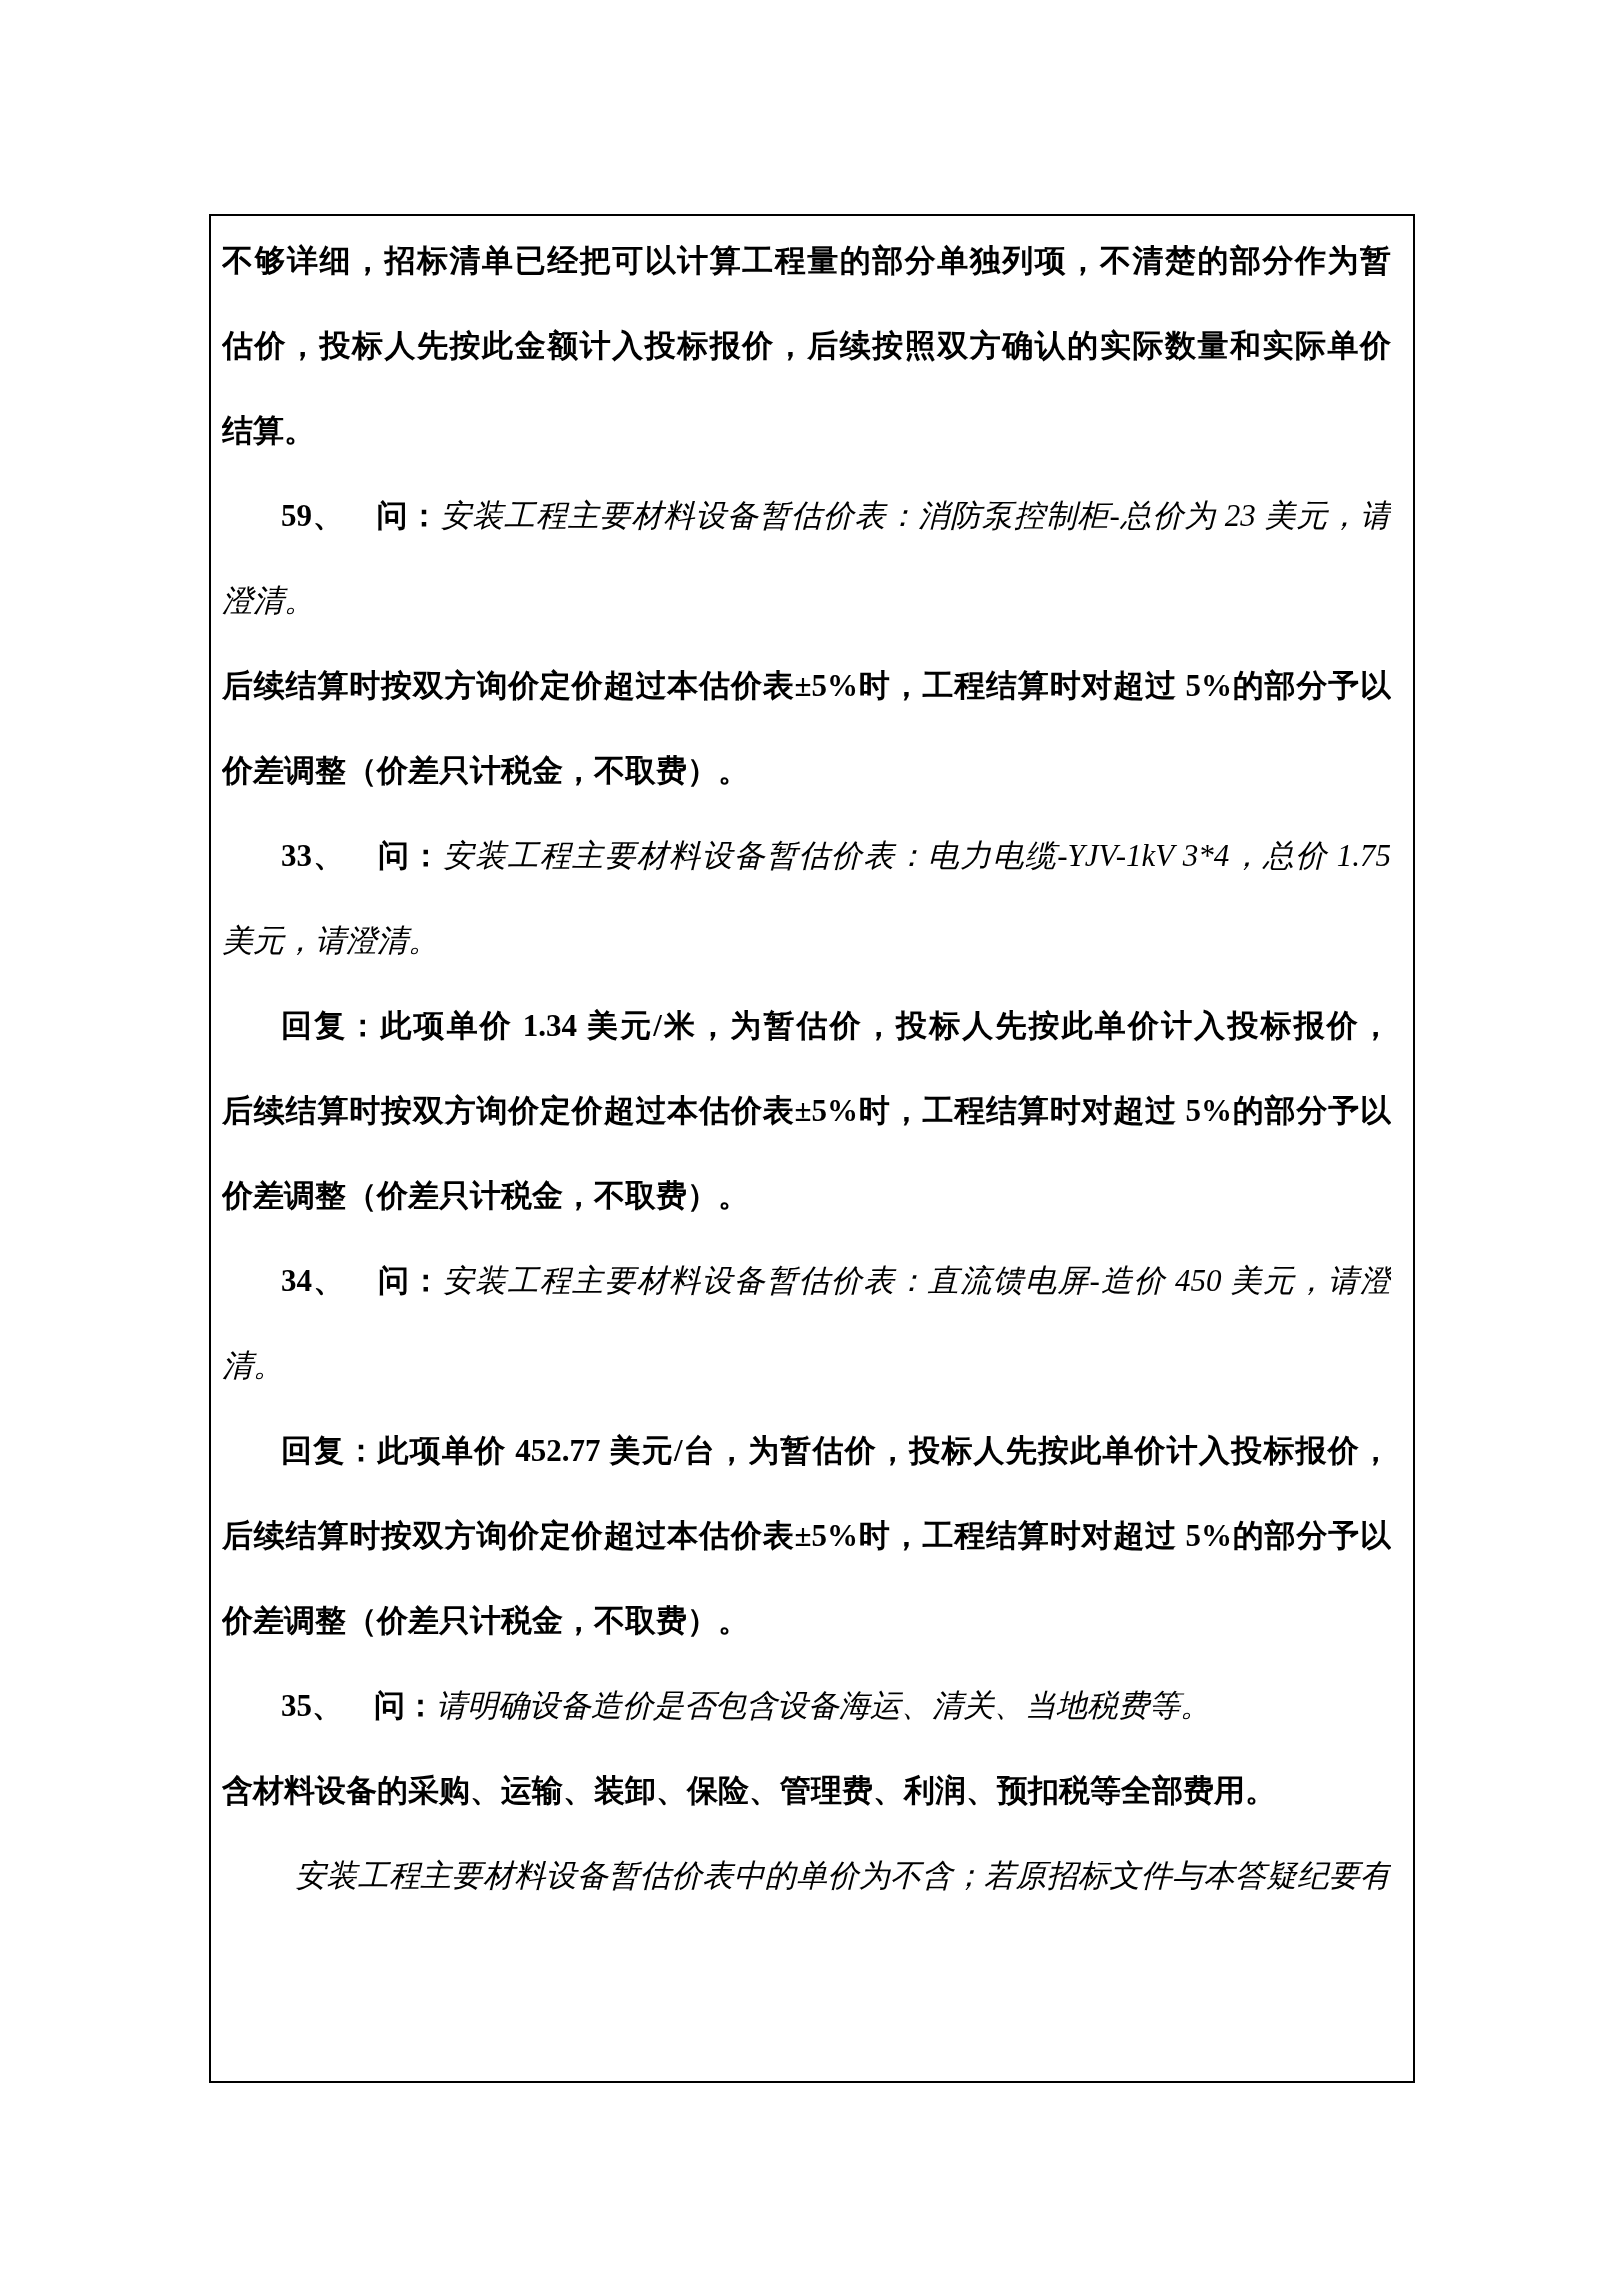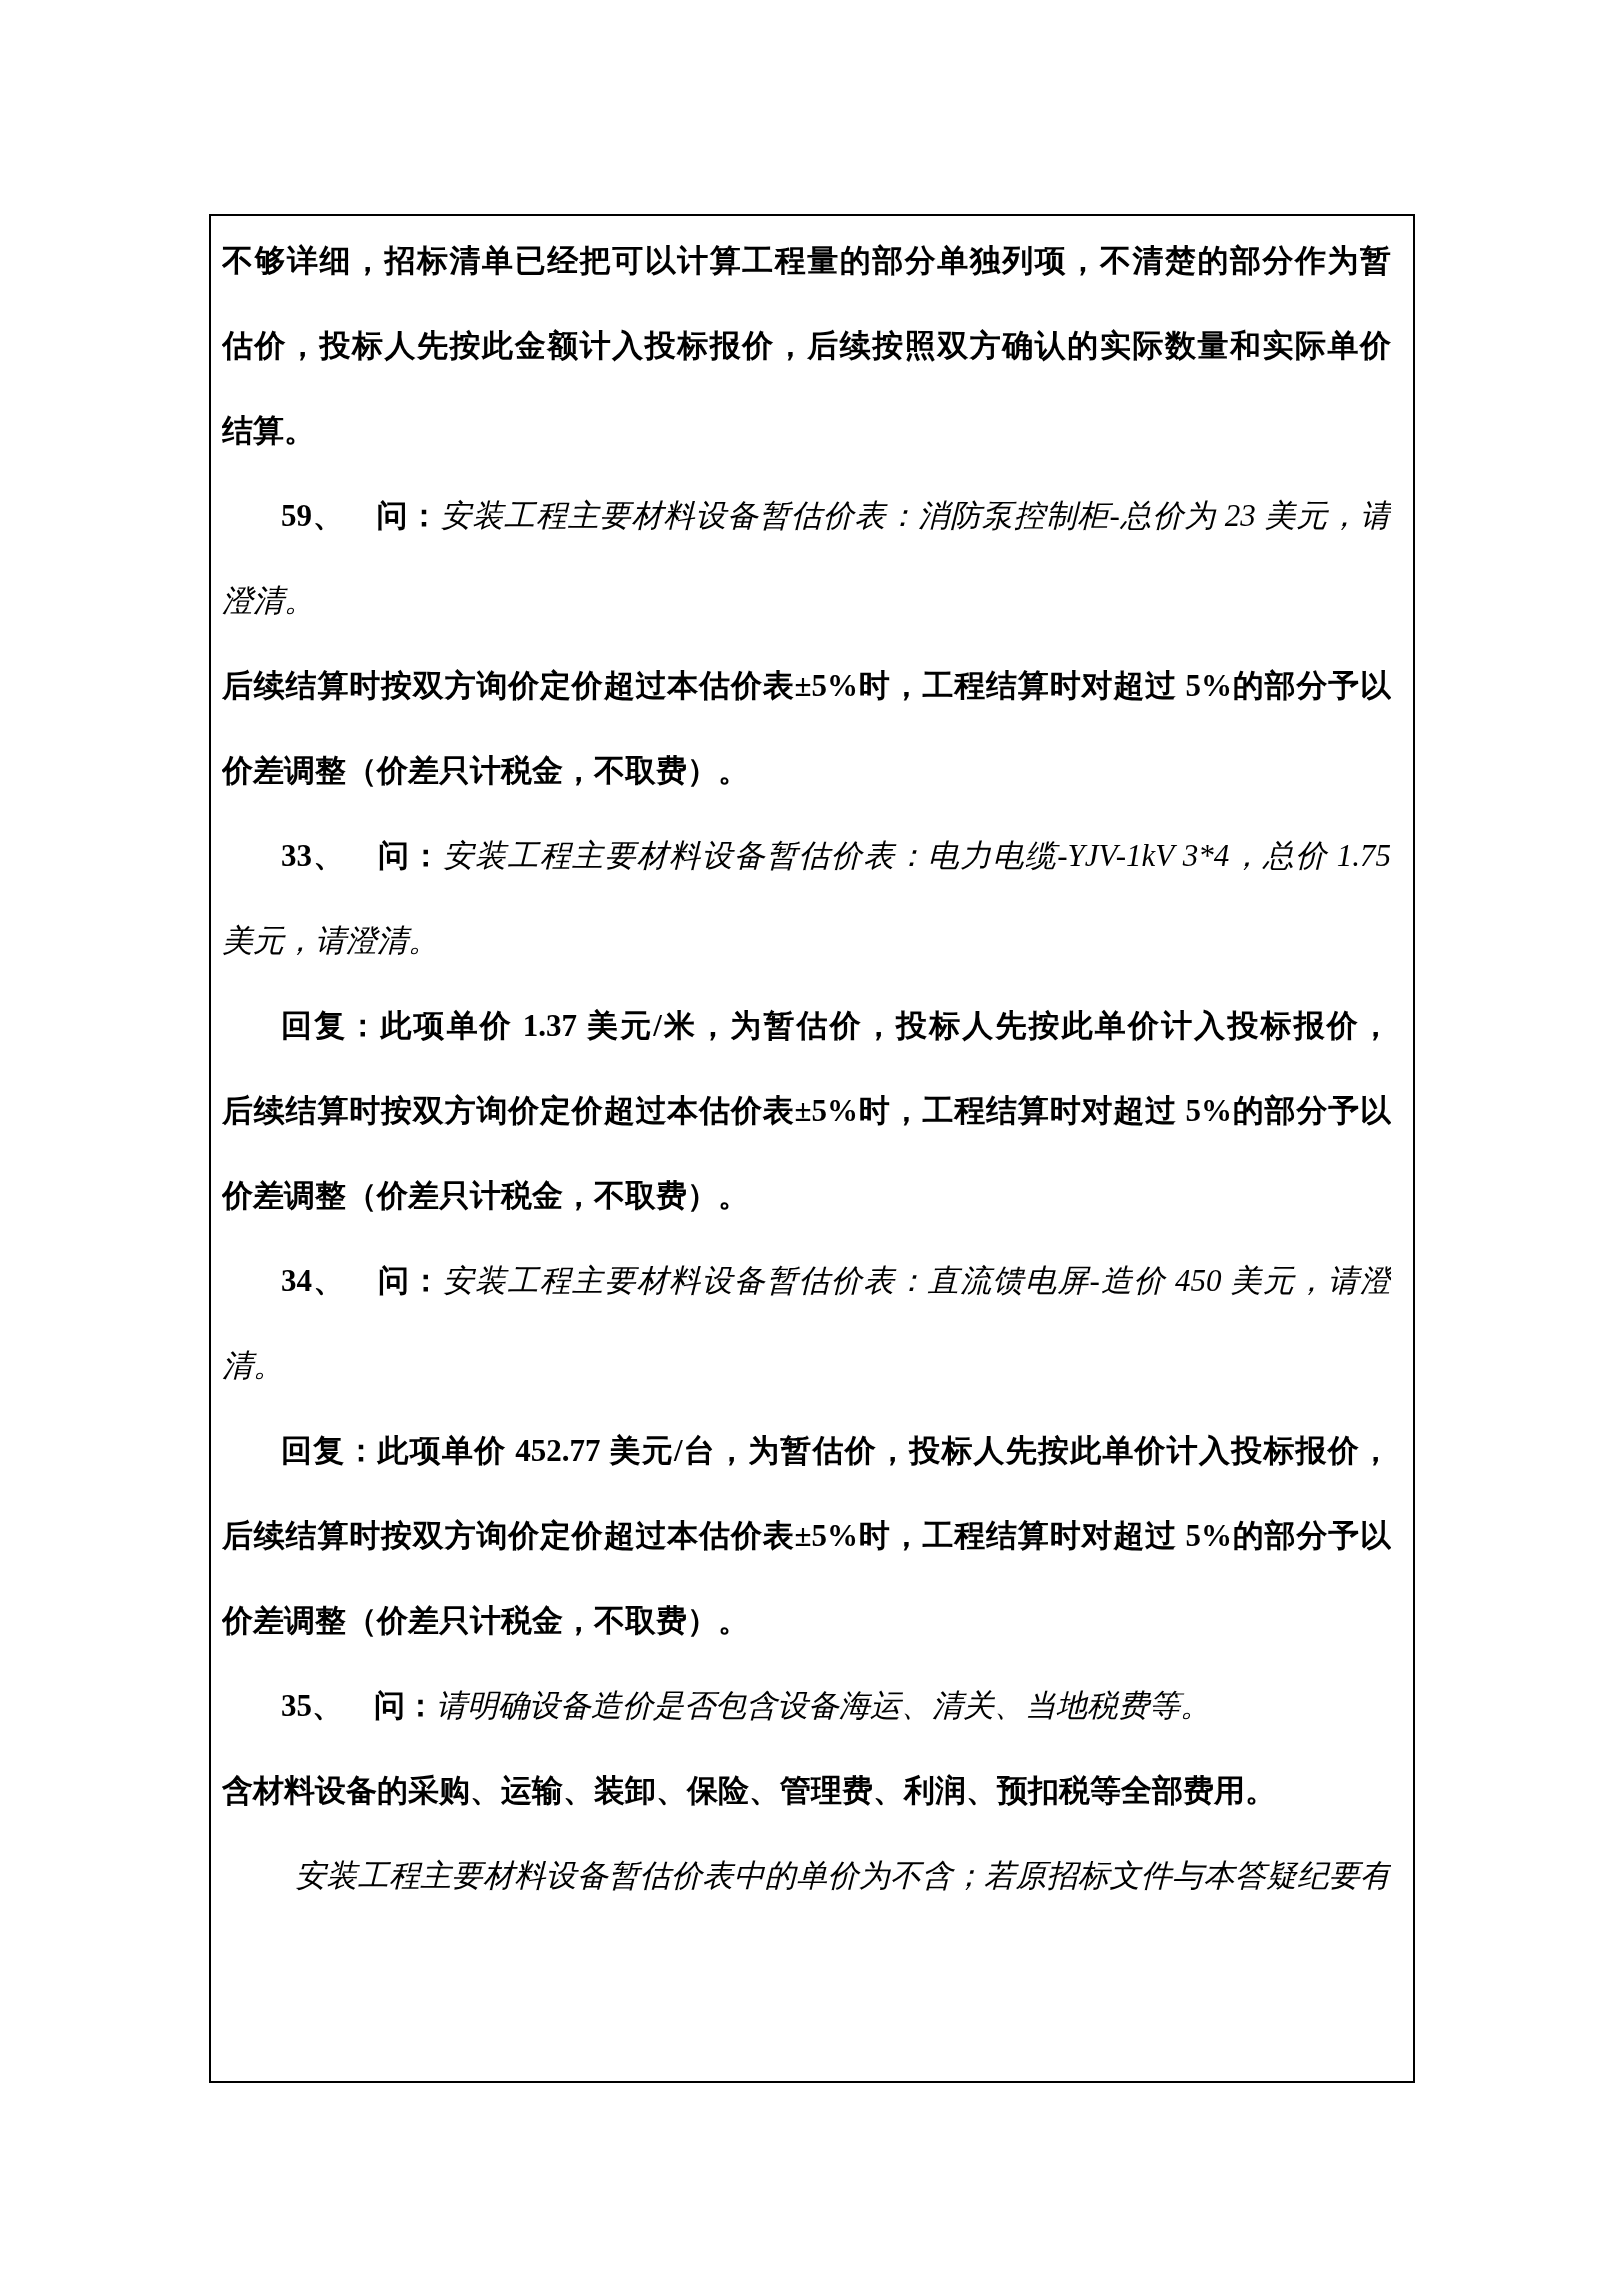--- a/index.html
+++ b/index.html
@@ -57,21 +57,21 @@
   <div class="cell">
       <div class="line fill"><span class="seg-b">不够详细，招标清单已经把可以计算工程量的部分单独列项，不清楚的部分作为暂</span></div>
       <div class="line fill"><span class="seg-b">估价，投标人先按此金额计入投标报价，后续按照双方确认的实际数量和实际单价</span></div>
       <div class="line end"><span class="seg-b">结算。</span></div>
       <div class="line fill ind1"><span class="seg-b">59、　问：</span><span class="seg-r">安装工程主要材料设备暂估价表：消防泵控制柜-总价为 23 美元，请</span></div>
       <div class="line end"><span class="seg-r">澄清。</span></div>
       <div class="line fill"><span class="seg-b">后续结算时按双方询价定价超过本估价表±5%时，工程结算时对超过 5%的部分予以</span></div>
       <div class="line end"><span class="seg-b">价差调整（价差只计税金，不取费）。</span></div>
       <div class="line fill ind1"><span class="seg-b">33、　问：</span><span class="seg-r">安装工程主要材料设备暂估价表：电力电缆-YJV-1kV 3*4，总价 1.75</span></div>
       <div class="line end"><span class="seg-r">美元，请澄清。</span></div>
-      <div class="line fill ind1"><span class="seg-b">回复：此项单价 1.37 美元/米，为暂估价，投标人先按此单价计入投标报价，</span></div>
+      <div class="line fill ind1"><span class="seg-b">回复：此项单价 1.34 美元/米，为暂估价，投标人先按此单价计入投标报价，</span></div>
       <div class="line fill"><span class="seg-b">后续结算时按双方询价定价超过本估价表±5%时，工程结算时对超过 5%的部分予以</span></div>
       <div class="line end"><span class="seg-b">价差调整（价差只计税金，不取费）。</span></div>
       <div class="line fill ind1"><span class="seg-b">34、　问：</span><span class="seg-r">安装工程主要材料设备暂估价表：直流馈电屏-造价 450 美元，请澄</span></div>
       <div class="line end"><span class="seg-r">清。</span></div>
       <div class="line fill ind1"><span class="seg-b">回复：此项单价 452.77 美元/台，为暂估价，投标人先按此单价计入投标报价，</span></div>
       <div class="line fill"><span class="seg-b">后续结算时按双方询价定价超过本估价表±5%时，工程结算时对超过 5%的部分予以</span></div>
       <div class="line end"><span class="seg-b">价差调整（价差只计税金，不取费）。</span></div>
       <div class="line end ind1"><span class="seg-b">35、　问：</span><span class="seg-r">请明确设备造价是否包含设备海运、清关、当地税费等。</span></div>
       <div class="line end"><span class="seg-b">含材料设备的采购、运输、装卸、保险、管理费、利润、预扣税等全部费用。</span></div>
       <div class="line fill ind2"><span class="seg-r">安装工程主要材料设备暂估价表中的单价为不含；若原招标文件与本答疑纪要有</span></div>

